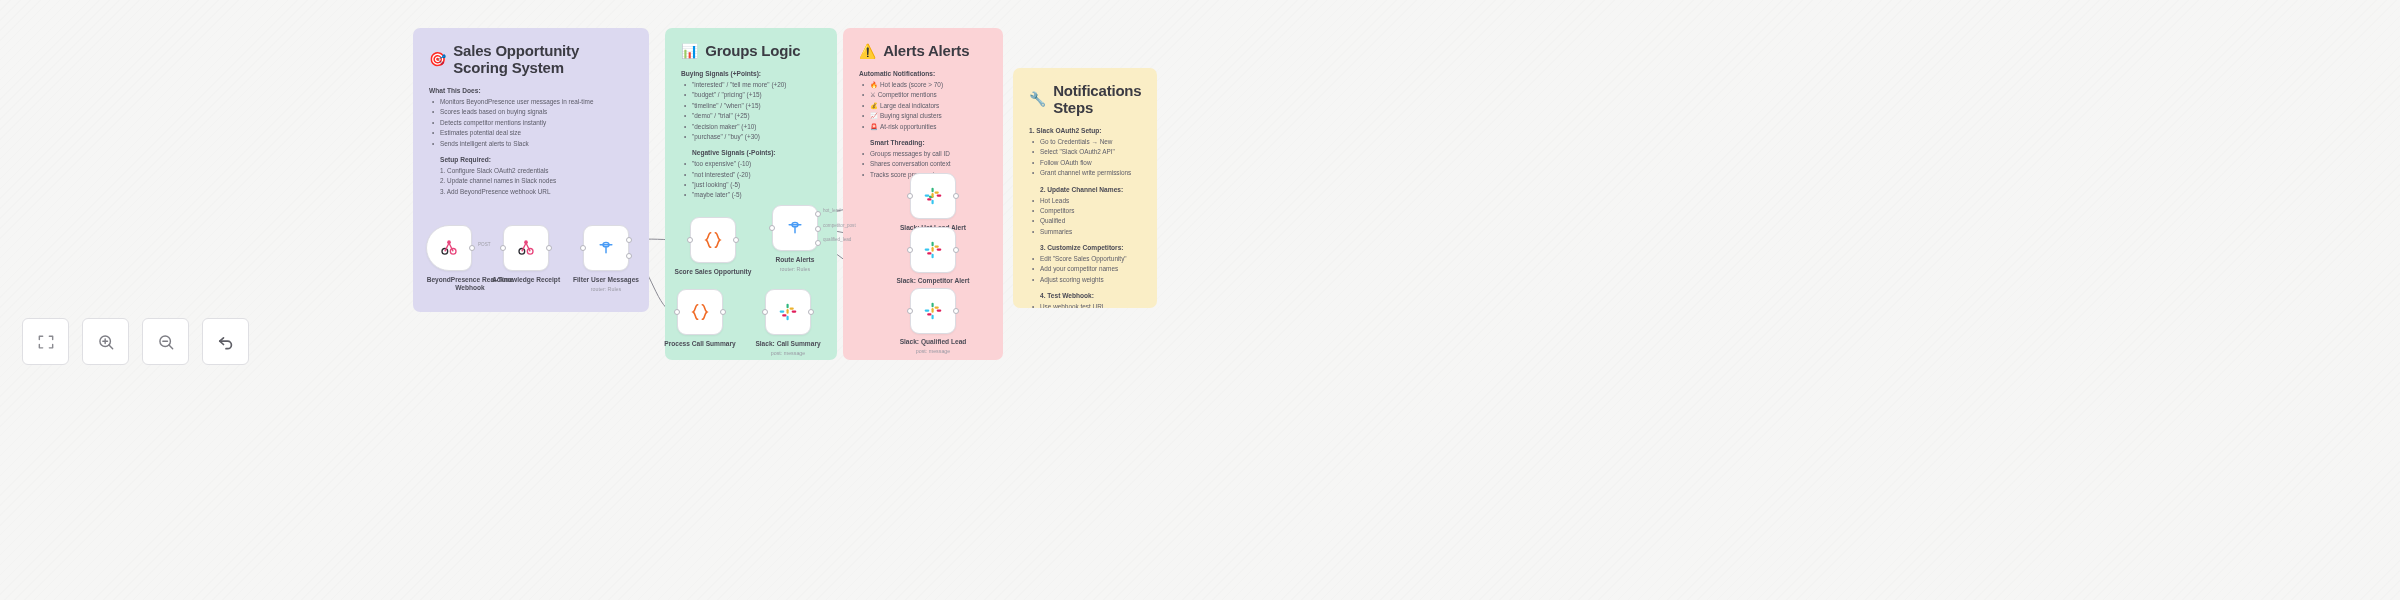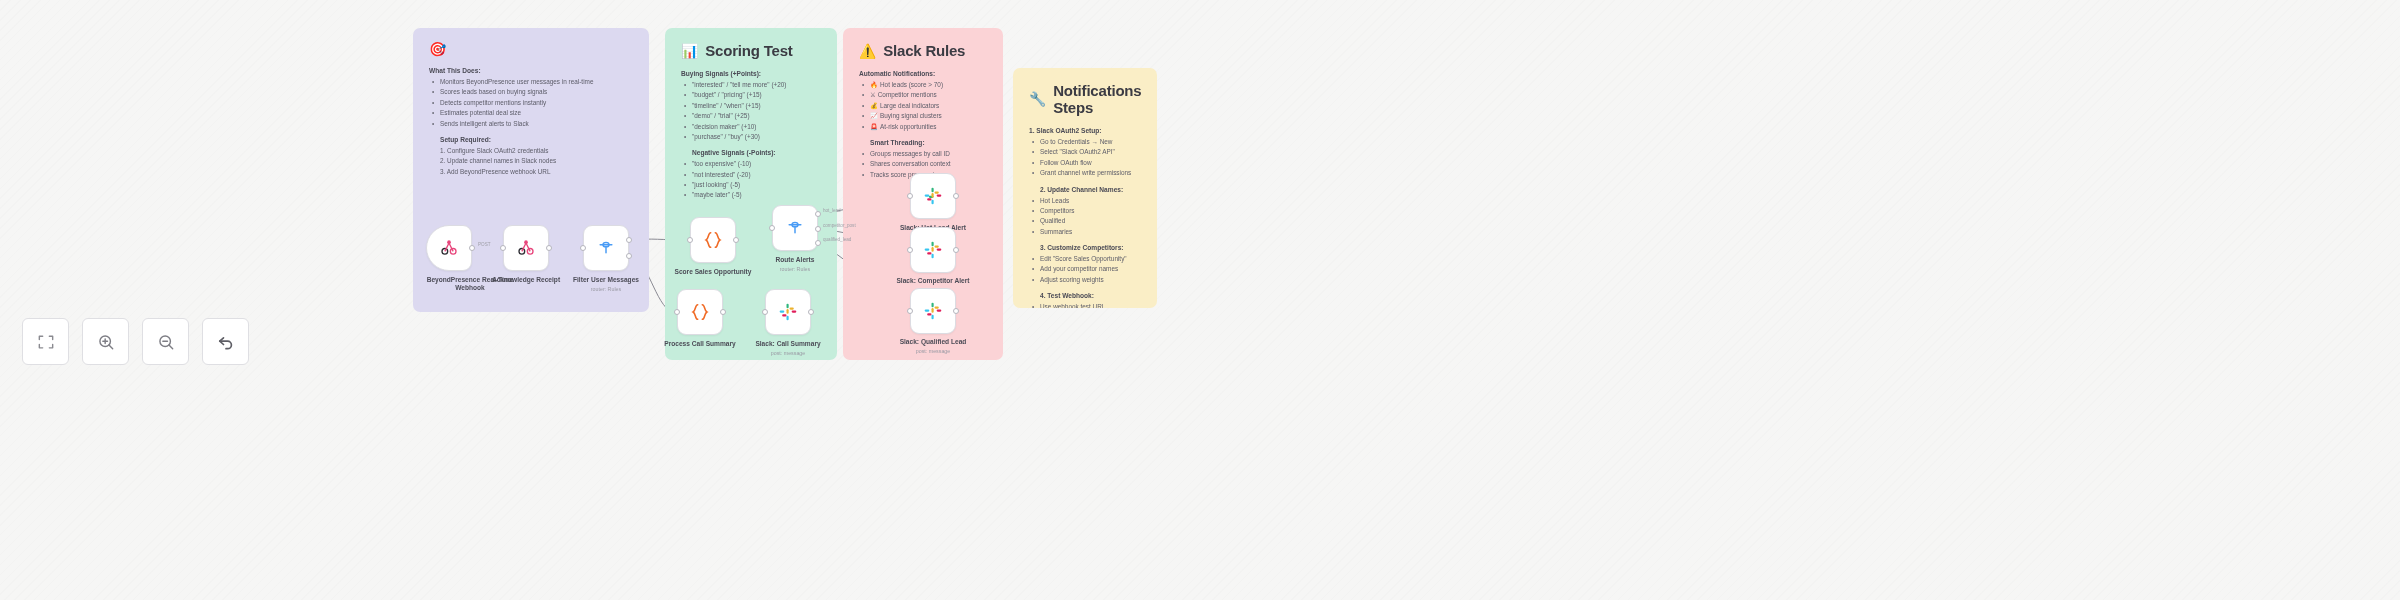--- a/index.html
+++ b/index.html
@@ -151,41 +151,42 @@
   <path d="M818,243 C856,262 878,296 906,308" stroke="#8a8a93" stroke-width="1" fill="none" marker-end="url(#arrow)"></path>
 
   <path d="M720,312 L760,312" stroke="#8a8a93" stroke-width="1" fill="none" marker-end="url(#arrow)"></path>
 
   <circle cx="418" cy="248" r="2.6" fill="#ff6d5a"></circle>
 </svg>
 
 <div class="sticky" id="note-overview">
   <h2>
     <span class="emoji">🎯</span>
+    <span>Sales Opportunity Scoring System</span>
   </h2>
   <div class="sub first">What This Does:</div>
   <ul>
     <li>Monitors BeyondPresence user messages in real-time</li>
     <li>Scores leads based on buying signals</li>
     <li>Detects competitor mentions instantly</li>
     <li>Estimates potential deal size</li>
     <li>Sends intelligent alerts to Slack</li>
   </ul>
   <div class="sub indent">Setup Required:</div>
   <ul>
     <li class="num">1. Configure Slack OAuth2 credentials</li>
     <li class="num">2. Update channel names in Slack nodes</li>
     <li class="num">3. Add BeyondPresence webhook URL</li>
   </ul>
 </div>
 
 <div class="sticky" id="note-scoring">
   <h2>
     <span class="emoji">📊</span>
-    <span>Scoring Test</span>
+    <span>Groups Logic</span>
   </h2>
   <div class="sub first">Buying Signals (+Points):</div>
   <ul>
     <li>"interested" / "tell me more" (+20)</li>
     <li>"budget" / "pricing" (+15)</li>
     <li>"timeline" / "when" (+15)</li>
     <li>"demo" / "trial" (+25)</li>
     <li>"decision maker" (+10)</li>
     <li>"purchase" / "buy" (+30)</li>
   </ul>
@@ -194,21 +195,21 @@
     <li>"too expensive" (-10)</li>
     <li>"not interested" (-20)</li>
     <li>"just looking" (-5)</li>
     <li>"maybe later" (-5)</li>
   </ul>
 </div>
 
 <div class="sticky" id="note-slack">
   <h2>
     <span class="emoji">⚠️</span>
-    <span>Slack Rules</span>
+    <span>Alerts Alerts</span>
   </h2>
   <div class="sub first">Automatic Notifications:</div>
   <ul>
     <li><span class="bemoji">🔥</span><span>Hot leads (score &gt; 70)</span></li>
     <li><span class="bemoji">⚔</span><span>Competitor mentions</span></li>
     <li><span class="bemoji">💰</span><span>Large deal indicators</span></li>
     <li><span class="bemoji">📈</span><span>Buying signal clusters</span></li>
     <li><span class="bemoji">🚨</span><span>At-risk opportunities</span></li>
   </ul>
   <div class="sub indent">Smart Threading:</div>

